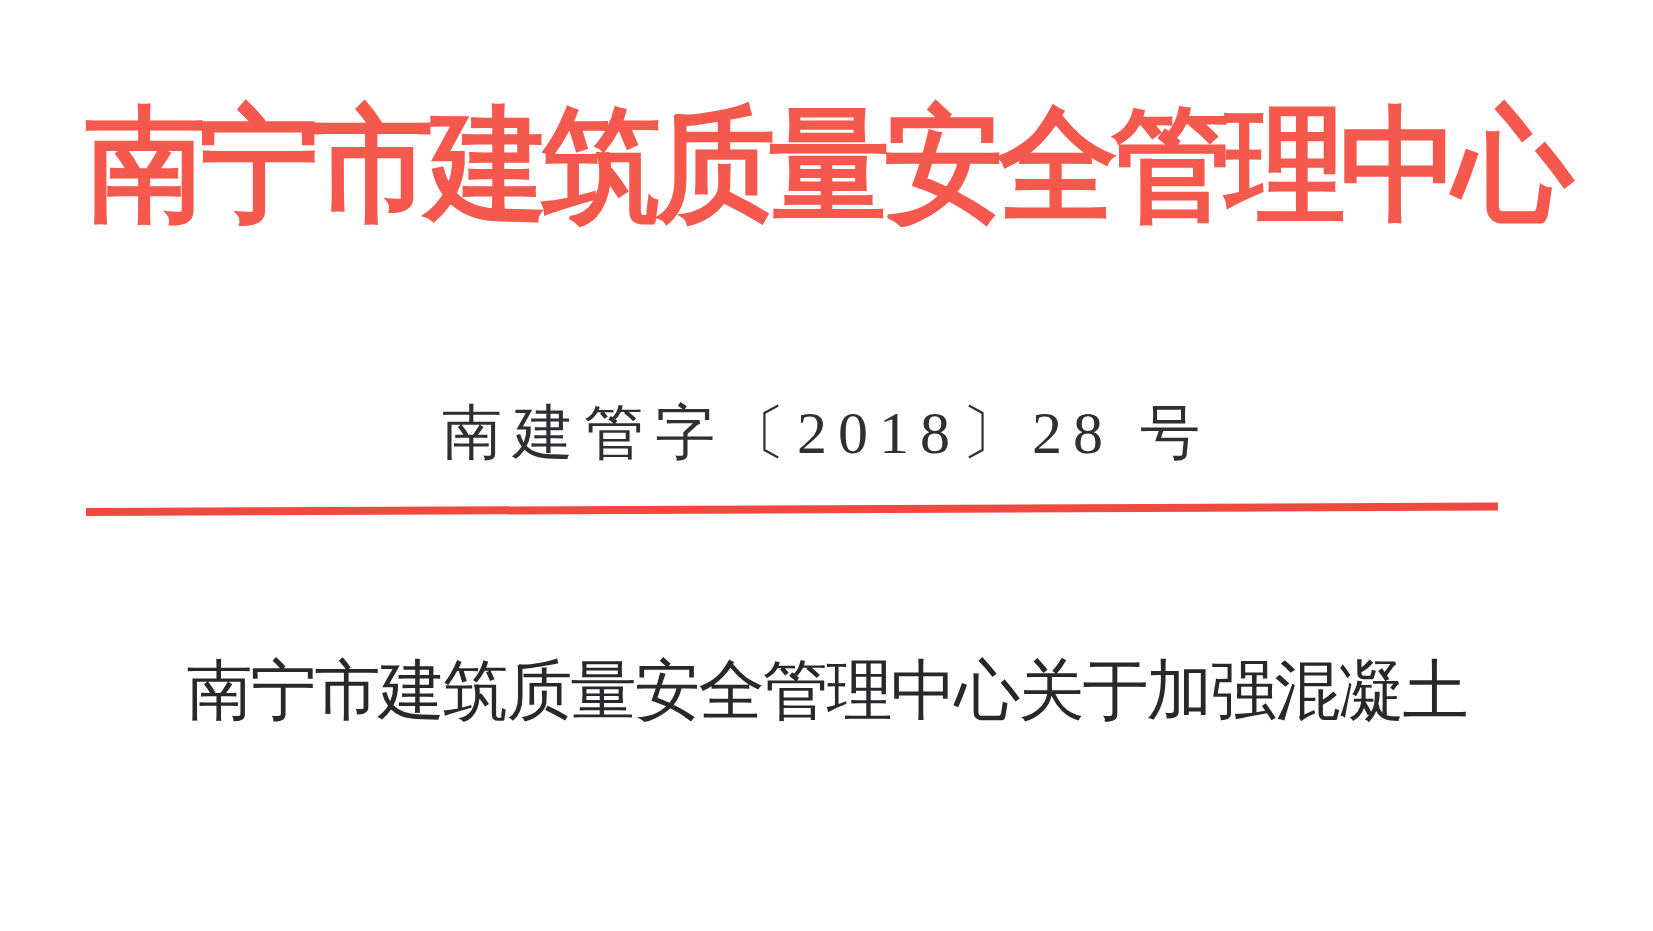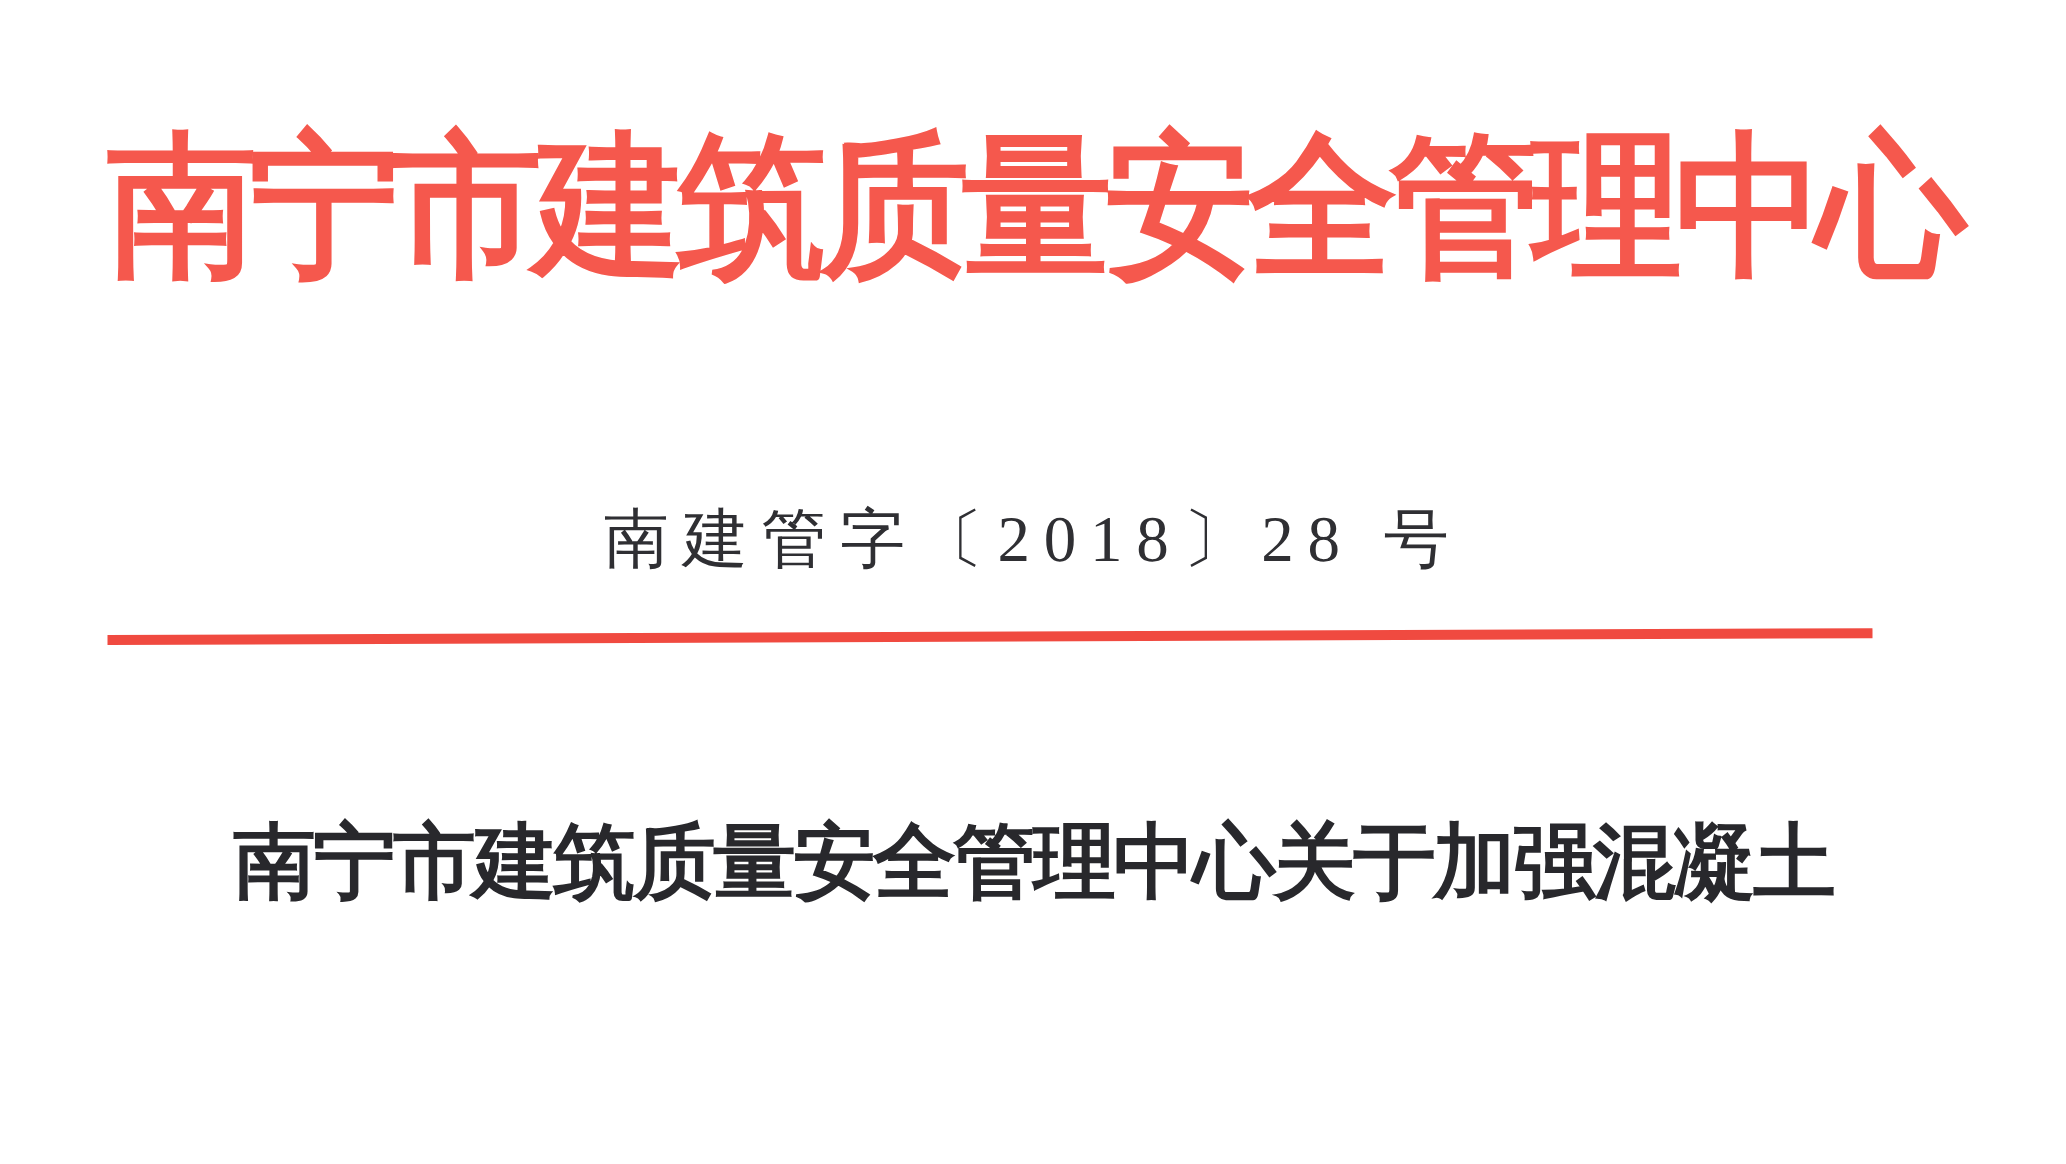--- a/index.html
+++ b/index.html
@@ -38,21 +38,21 @@
     font-family: "Liberation Serif", "DejaVu Serif", serif;
     transform: scaleY(1.04);
   }
   
   .doc-number {
     position: absolute;
     top: 400px;
     left: 0;
     width: 100%;
     text-align: center;
-    font-size: 52px;
+    font-size: 60px;
     line-height: 66px;
     font-weight: 400;
     color: var(--body-ink);
     letter-spacing: 11px;
     white-space: nowrap;
     font-family: "Liberation Serif", "DejaVu Serif", serif;
   }
   
   .red-divider {
     position: absolute;
@@ -65,21 +65,21 @@
     transform-origin: left center;
   }
   
   .doc-title {
     position: absolute;
     top: 640px;
     left: 0;
     width: 100%;
     text-align: center;
     color: var(--title-ink);
-    font-weight: 700;
+    font-weight: 400;
     font-size: 66px;
     line-height: 101px;
     letter-spacing: -2px;
     font-family: "Liberation Serif", "DejaVu Serif", serif;
   }
   .doc-title .line {
     white-space: nowrap;
   }
 </style>
 </head>

